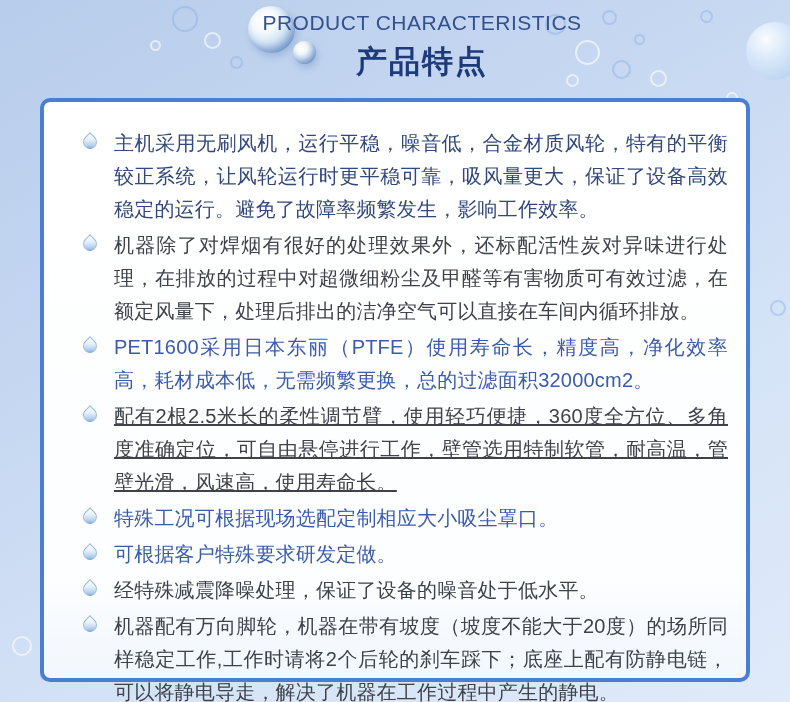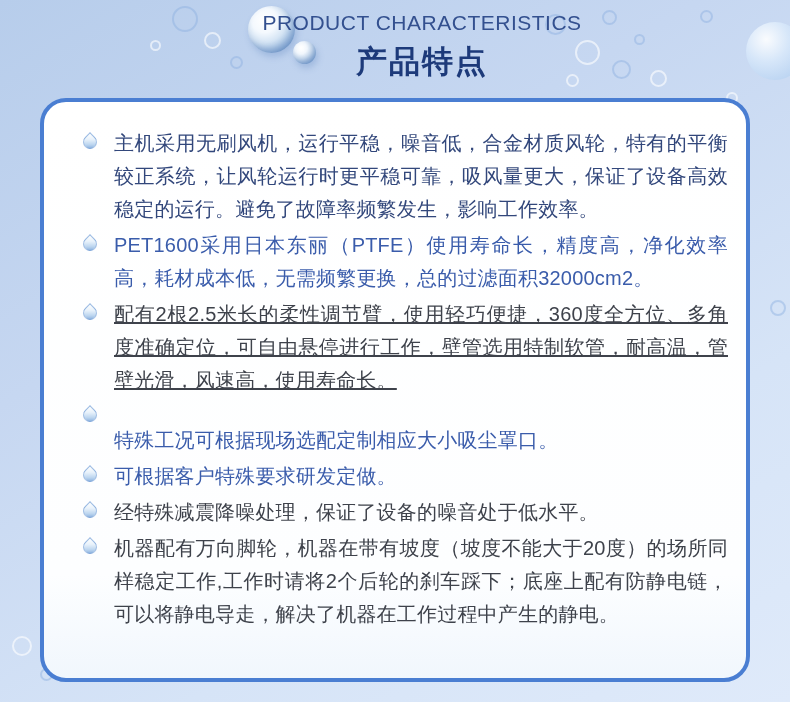--- a/index.html
+++ b/index.html
@@ -31,21 +31,21 @@
   }
   .sphere.big   { left:248px; top:6px;  width:47px; height:47px; }
   .sphere.small { left:293px; top:41px; width:23px; height:23px; }
   .header-texts { position:absolute; top:11px; left:0; width:100%; text-align:center; padding-left:54px; }
   .subtitle-en { font-size:21px; letter-spacing:.5px; font-weight:400; }
   .title-zh    { margin-top:6px; font-size:31px; font-weight:700; letter-spacing:2px;text-align:center; }
 
   
   .panel {
     position:absolute; left:40px; top:98px; width:710px; height:584px;
-    border:4px solid #4a7ed2; border-radius:26px;
+    border:4px solid #4a7ed2; border-radius:10px;
     background:linear-gradient(180deg,#ffffff 0%,#fdfeff 82%,#f1f7fd 100%);
   }
   .features { padding:25px 18px 0 36px; }
   .feature { display:flex; gap:14px; margin-bottom:3px; }
   .drop-col { width:20px; flex:0 0 20px; display:flex; justify-content:center; padding-top:8px; }
   .drop {
     width:14px; height:14px;
     border-radius:0 50% 50% 50%;
     transform:rotate(45deg);
     background:linear-gradient(135deg,#ffffff 0%,#e8f2fb 35%,#b9d3ee 68%,#6f9bd4 100%);
@@ -88,40 +88,46 @@
 
 <div class="panel" style="border-color: rgb(74, 126, 210);">
   <div class="features">
   <div class="feature">
     <span class="drop-col">
       <span class="drop"></span>
     </span>
     <p class="feature-text" style="color: rgb(50, 71, 123);">主机采用无刷风机，运行平稳，噪音低，合金材质风轮，特有的平衡较正系统，让风轮运行时更平稳可靠，吸风量更大，保证了设备高效稳定的运行。避免了故障率频繁发生，影响工作效率。</p>
   </div>
 
+  <div class="feature">
+    <span class="drop-col">
+      <span class="drop"></span>
+    </span>
+    <p class="feature-text" style="color: rgb(62, 66, 75);">机器除了对焊烟有很好的处理效果外，还标配活性炭对异味进行处理，在排放的过程中对超微细粉尘及甲醛等有害物质可有效过滤，在额定风量下，处理后排出的洁净空气可以直接在车间内循环排放。</p>
+  </div>
 
   <div class="feature">
     <span class="drop-col">
       <span class="drop"></span>
     </span>
     <p class="feature-text" style="color: rgb(58, 92, 171);">PET1600采用日本东丽（PTFE）使用寿命长，精度高，净化效率高，耗材成本低，无需频繁更换，总的过滤面积32000cm2。</p>
   </div>
 
   <div class="feature">
     <span class="drop-col">
       <span class="drop"></span>
     </span>
     <p class="feature-text" style="color: rgb(62, 66, 75); text-decoration: underline;">配有2根2.5米长的柔性调节臂，使用轻巧便捷，360度全方位、多角度准确定位，可自由悬停进行工作，壁管选用特制软管，耐高温，管壁光滑，风速高，使用寿命长。</p>
   </div>
 
   <div class="feature">
     <span class="drop-col">
       <span class="drop"></span>
     </span>
-    <p class="feature-text" style="color: rgb(58, 92, 171); margin-top: 24px;">特殊工况可根据现场选配定制相应大小吸尘罩口。</p>
+    <p class="feature-text" style="color: rgb(58, 92, 171);">特殊工况可根据现场选配定制相应大小吸尘罩口。</p>
   </div>
 
   <div class="feature">
     <span class="drop-col">
       <span class="drop"></span>
     </span>
     <p class="feature-text" style="color: rgb(58, 92, 171);">可根据客户特殊要求研发定做。</p>
   </div>
 
   <div class="feature">

